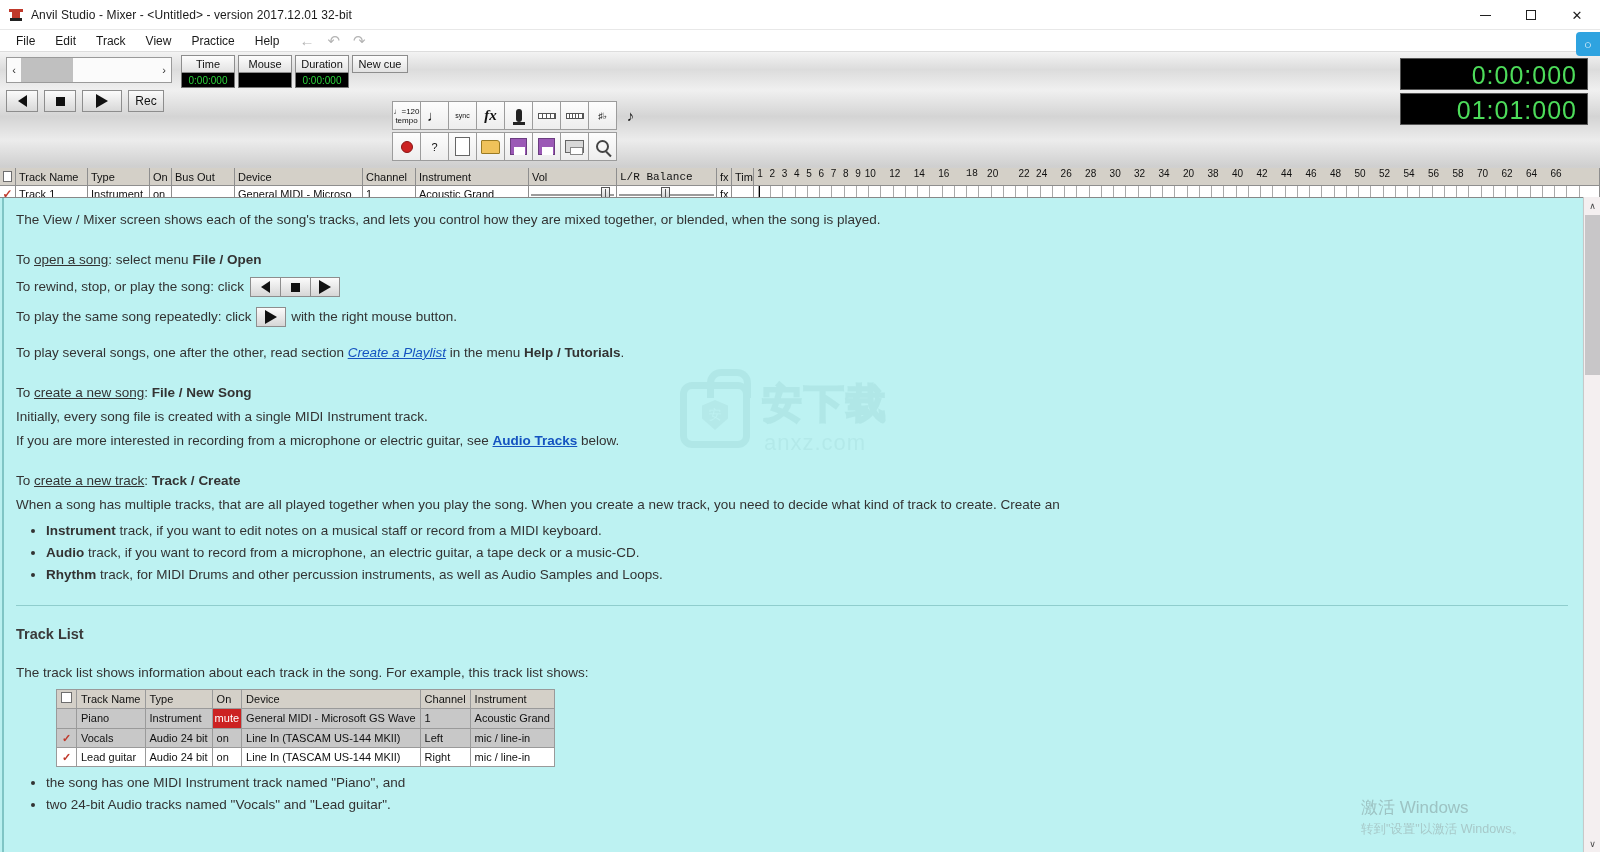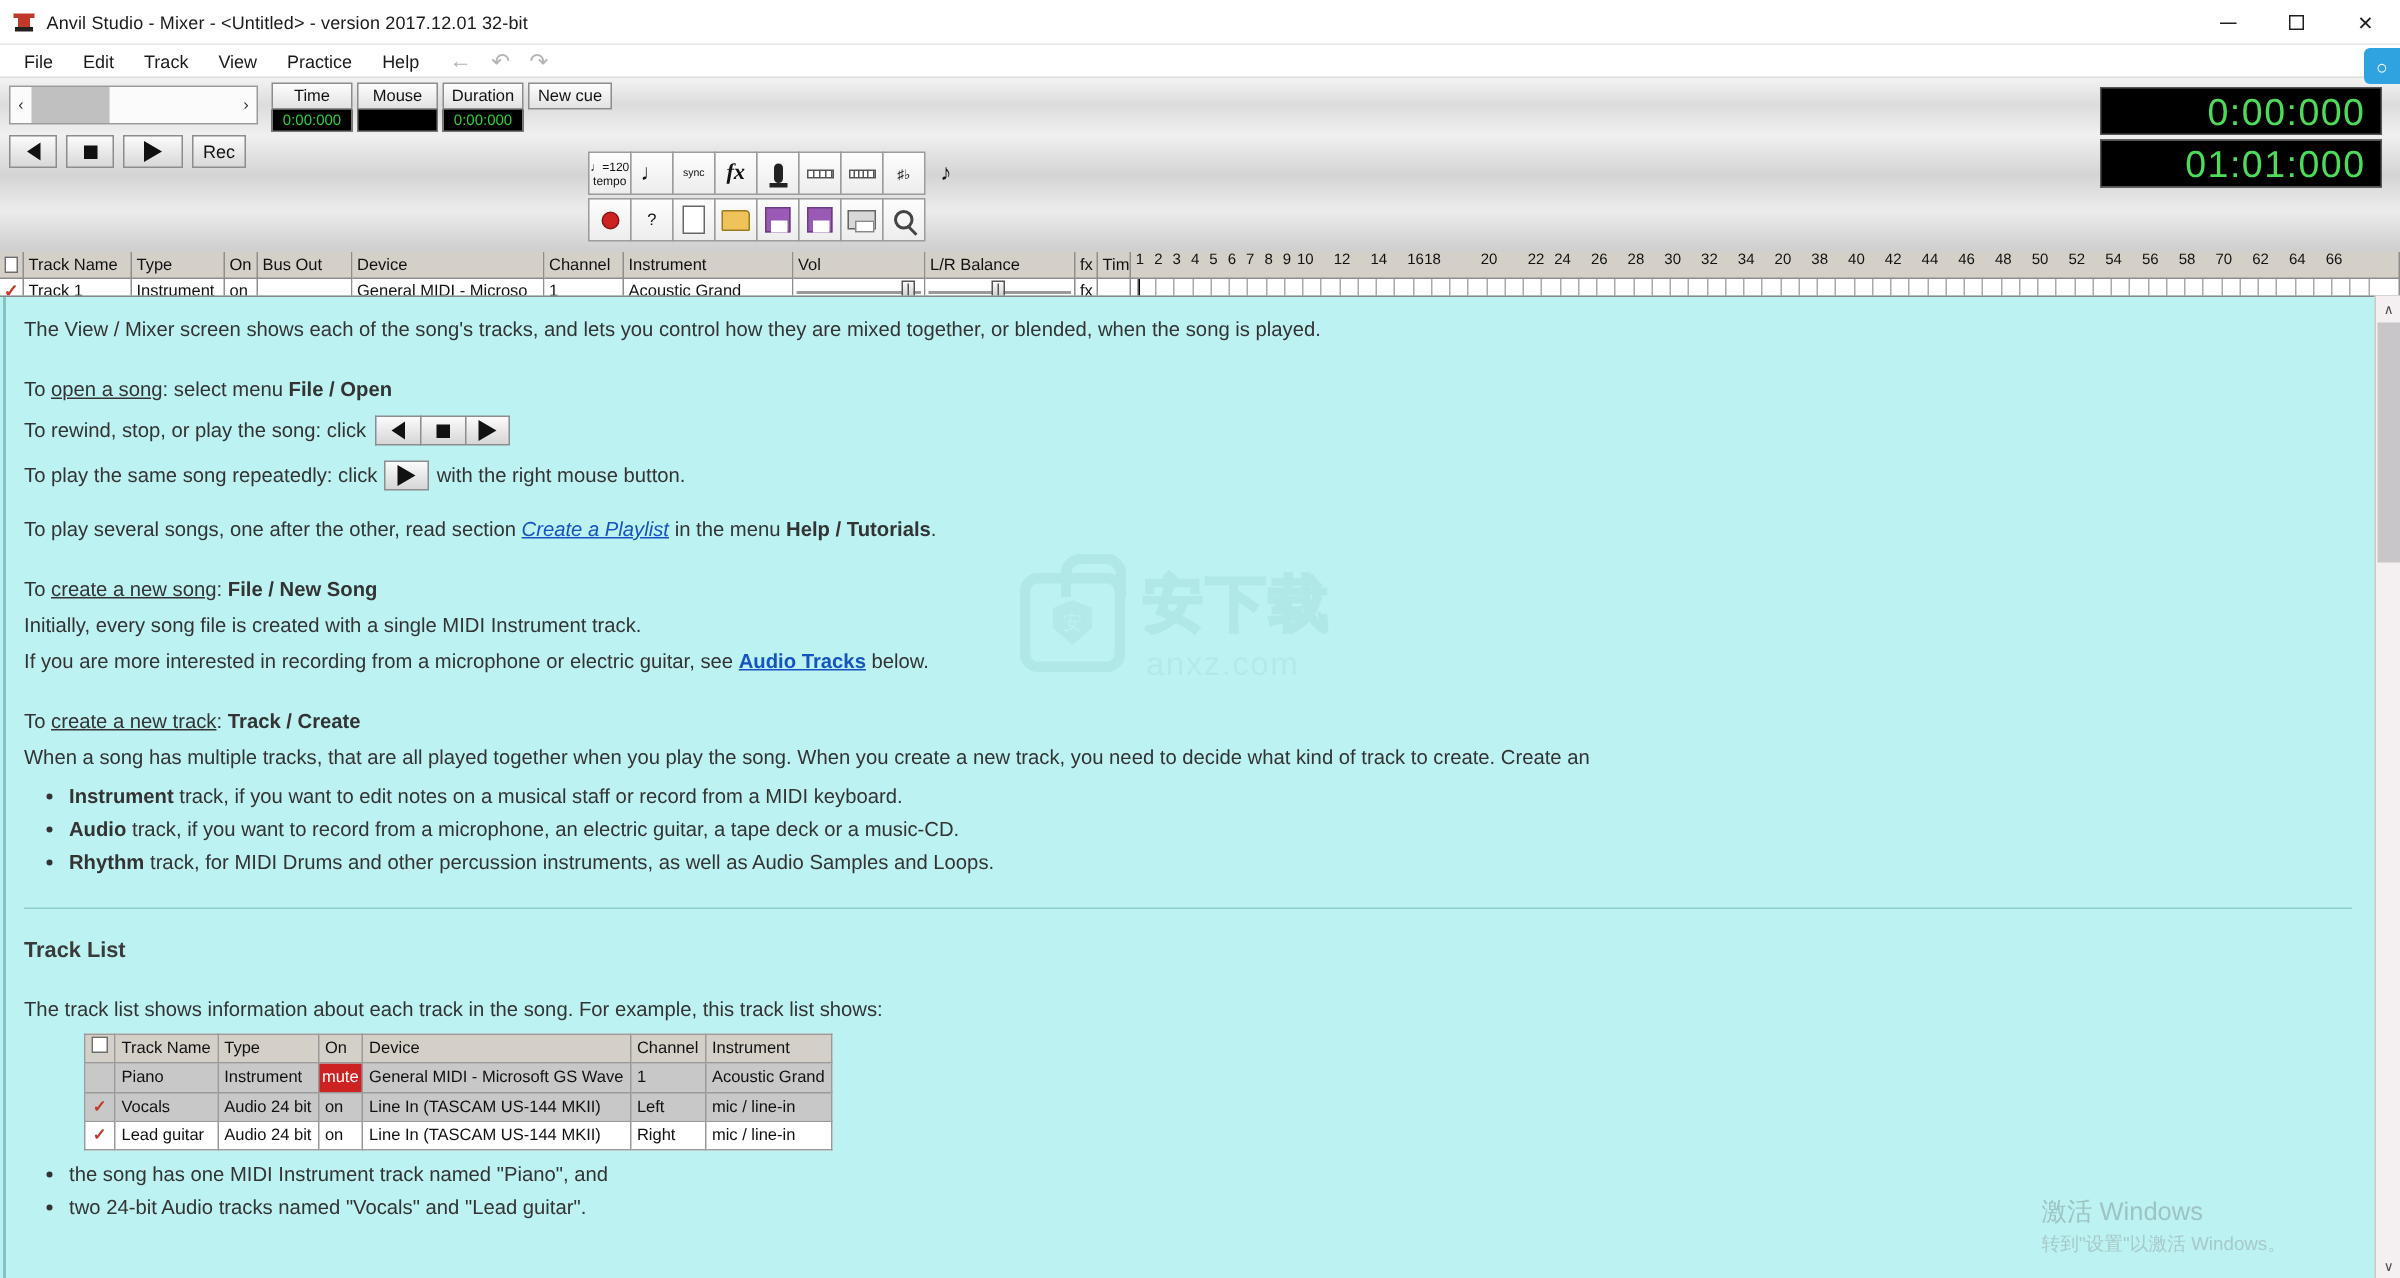--- a/index.html
+++ b/index.html
@@ -155,21 +155,21 @@
   .td { background:#ffffff; border-bottom:1px solid #8e8e8e; color:#111; }
   .c-check { width:16px; justify-content:center; }
   .c-name { width:72px; }
   .c-type { width:62px; }
   .c-on { width:22px; }
   .c-bus { width:63px; }
   .c-dev { width:128px; }
   .c-chan { width:53px; }
   .c-inst { width:113px; }
   .c-vol { width:88px; position:relative; }
-  .c-bal { width:100px; position:relative; }
+  .c-bal { width:100px; position:relative;font-family:Liberation Mono, monospace; }
   .c-fx { width:15px; }
   .c-time { width:22px; }
   .c-ruler { flex:1 1 auto; position:relative; padding:0; overflow:hidden; }
   .redcheck { color:#c0392b; font-weight:bold; font-size:12px; }
   .slider-track { position:absolute; left:2px; right:2px; top:50%; height:2px; background:#9b9b9b; }
   .slider-thumb {
     position:absolute; top:1px; width:9px; height:12px;
     background:linear-gradient(180deg,#fafafa,#cfcfcf); border:1px solid #555;
   }
   .slider-thumb:after { content:""; position:absolute; left:3px; top:1px; width:1px; height:9px; background:#555; }
@@ -464,21 +464,21 @@
         <span class="rn" style="left: 42.7391px;">4</span>
         <span class="rn" style="left: 54.9855px;">5</span>
         <span class="rn" style="left: 67.2319px;">6</span>
         <span class="rn" style="left: 79.4783px;">7</span>
         <span class="rn" style="left: 91.7246px;">8</span>
         <span class="rn" style="left: 103.971px;">9</span>
         <span class="rn" style="left: 116.217px;">10</span>
         <span class="rn" style="left: 140.71px;">12</span>
         <span class="rn" style="left: 165.203px;">14</span>
         <span class="rn" style="left: 189.696px;">16</span>
-        <span class="rn" style="left: 201px;">18</span>
+        <span class="rn" style="left: 218px; font-family: Liberation Mono, monospace;">18</span>
         <span class="rn" style="left: 238.681px;">20</span>
         <span class="rn" style="left: 270px;">22</span>
         <span class="rn" style="left: 287.667px;">24</span>
         <span class="rn" style="left: 312.159px;">26</span>
         <span class="rn" style="left: 336.652px;">28</span>
         <span class="rn" style="left: 361.145px;">30</span>
         <span class="rn" style="left: 385.638px;">32</span>
         <span class="rn" style="left: 410.13px;">34</span>
         <span class="rn" style="left: 434.623px;">20</span>
         <span class="rn" style="left: 459.116px;">38</span>

